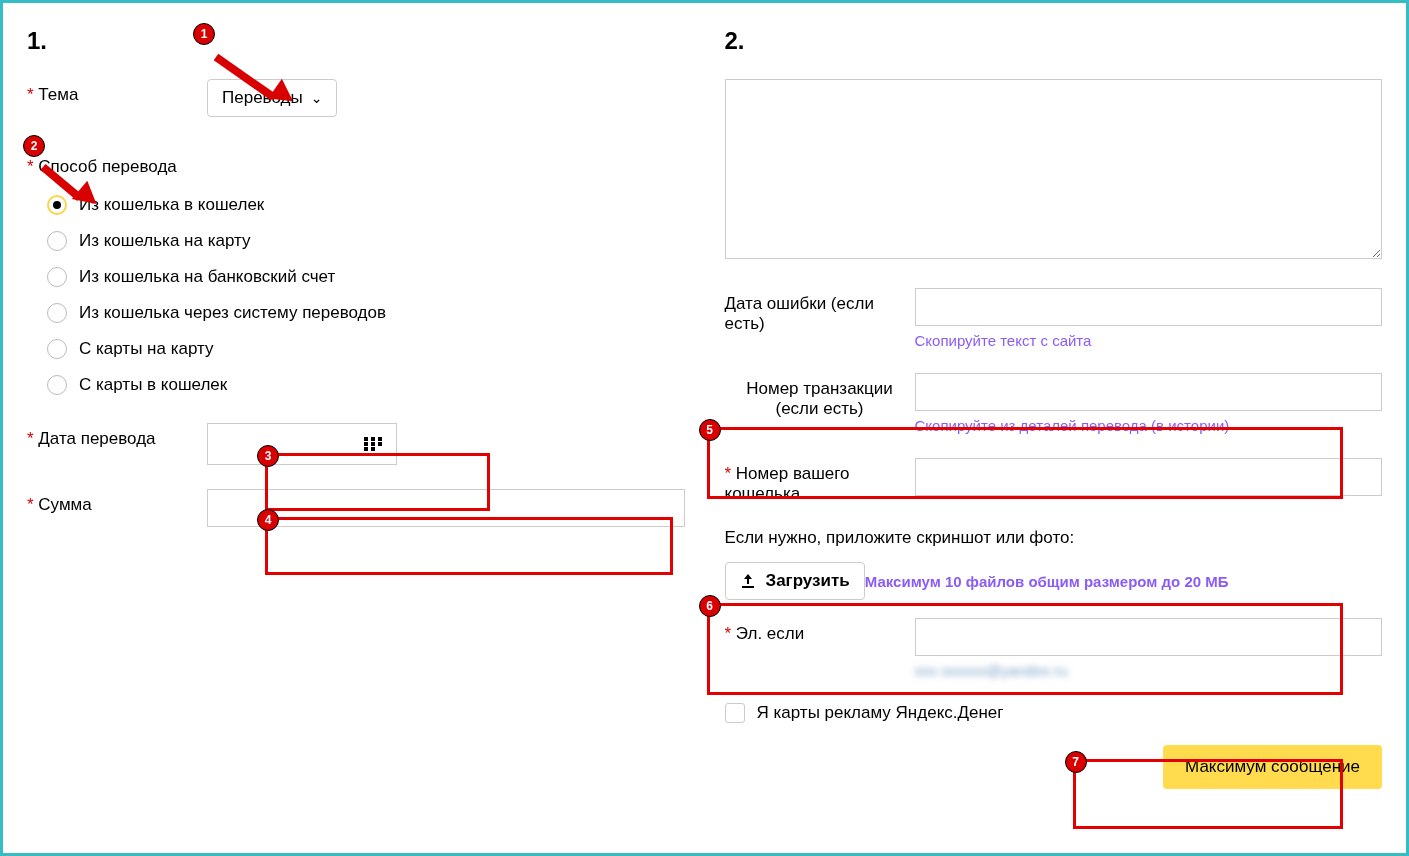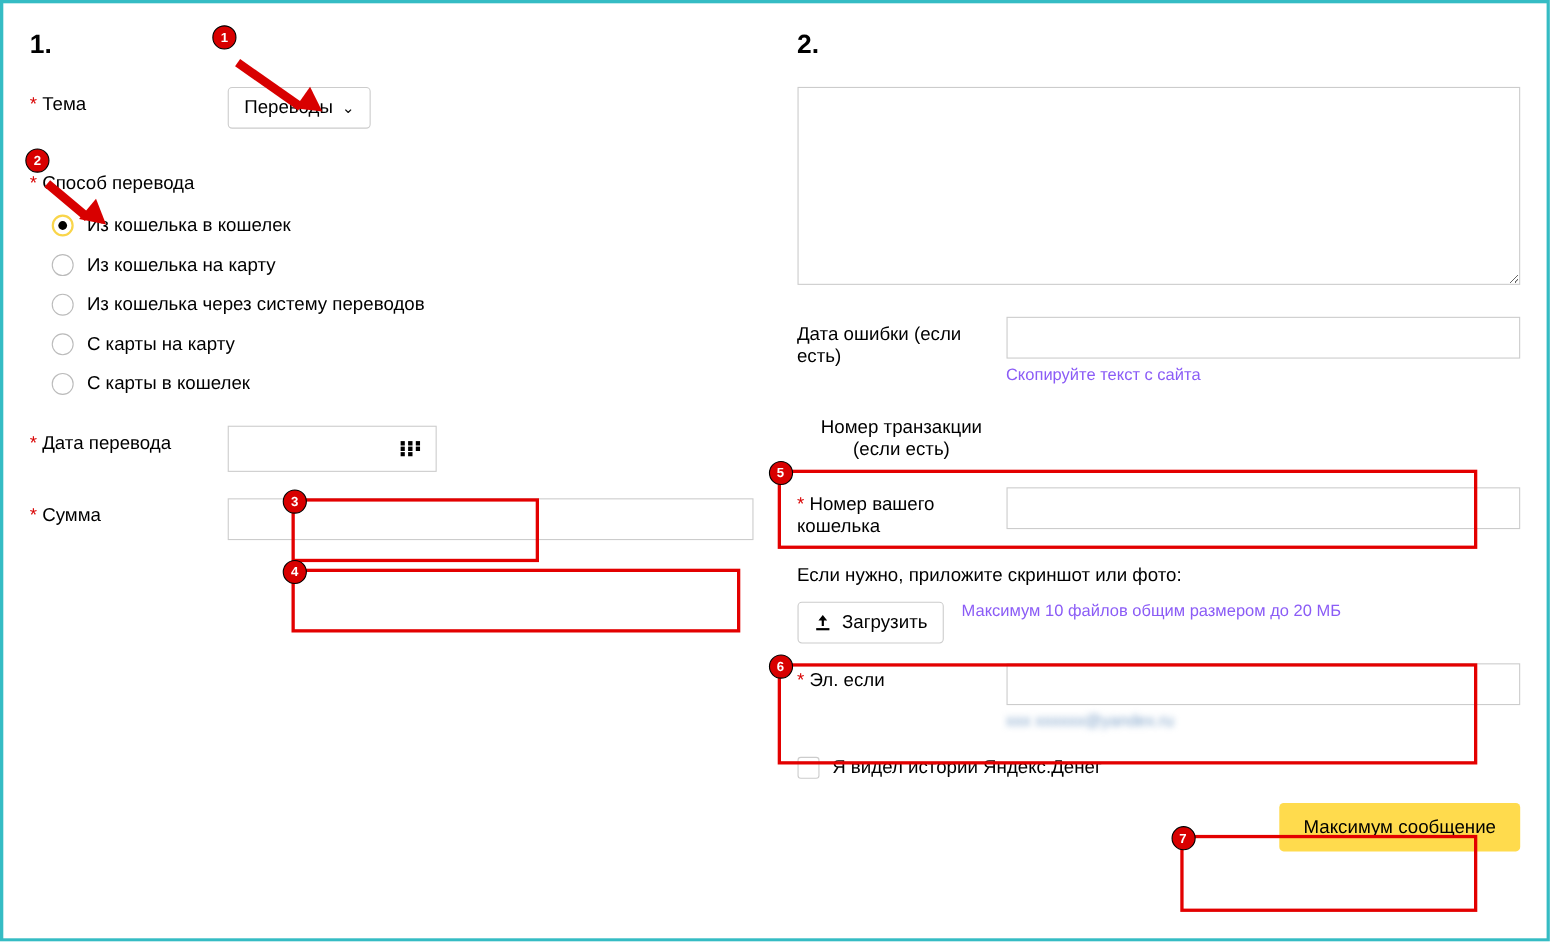--- a/index.html
+++ b/index.html
@@ -110,22 +110,23 @@
   padding: 8px;
   font-family: inherit;
 }
 .hint {
   color: #8b5cf6;
   font-size: 15px;
   margin-top: 6px;
 }
 .upload-row {
   display: flex;
-  gap: 16px;
+  align-items: center;
   margin-bottom: 18px;
+  font-weight: bold;
 }
 .upload-btn {
   display: inline-flex;
   align-items: center;
   gap: 10px;
   border: 1px solid #ccc;
   border-radius: 4px;
   padding: 8px 14px;
   cursor: pointer;
 }
@@ -216,20 +217,24 @@
         <div class="label req" style="width:auto;">Способ перевода</div>
       </div>
       <div class="radio-group">
         <div class="radio-item">
           <div class="radio checked"></div>
           <span>Из кошелька в кошелек</span>
         </div>
         <div class="radio-item">
           <div class="radio"></div>
           <span>Из кошелька на карту</span>
+        </div>
+        <div class="radio-item">
+          <div class="radio"></div>
+          <span>Из кошелька на банковский счет</span>
         </div>
         <div class="radio-item">
           <div class="radio"></div>
           <span>Из кошелька через систему переводов</span>
         </div>
         <div class="radio-item">
           <div class="radio"></div>
           <span>С карты на карту</span>
         </div>
         <div class="radio-item">
@@ -286,20 +291,24 @@
       <div class="row" style="margin-top:24px;">
         <div class="label" style="width:190px;">Дата ошибки (если есть)</div>
         <div class="field">
           <input class="text-input" style="">
           <div class="hint">Скопируйте текст с сайта</div>
         </div>
       </div>
 
       <div class="row">
         <div class="label" style="width:190px;text-align:center;">Номер транзакции (если есть)</div>
+        <div class="field">
+          <input class="text-input" style="">
+          <div class="hint">Скопируйте из деталей перевода (в истории)</div>
+        </div>
       </div>
 
       <div class="row">
         <div class="label req" style="width:190px;">Номер вашего кошелька</div>
         <div class="field">
           <input class="text-input" style="">
         </div>
       </div>
 
       <div class="upload-heading">Если нужно, приложите скриншот или фото:</div>
@@ -317,21 +326,21 @@
       <div class="row">
         <div class="label req" style="width:190px;">Эл. если</div>
         <div class="field">
           <input class="text-input" style="">
           <div class="email-hint">xxx xxxxxx@yandex.ru</div>
         </div>
       </div>
 
       <div class="check-row">
         <div class="checkbox"></div>
-        <span>Я видел истории Яндекс.Денег</span>
+        <span>Я карты рекламу Яндекс.Денег</span>
       </div>
 
       <div class="submit-wrap">
         <button class="submit-btn">
           <span>Максимум сообщение</span>
         </button>
       </div>
 
       
       <div class="hl" style="top:400px; left:-18px; width:636px; height:72px;"></div>

